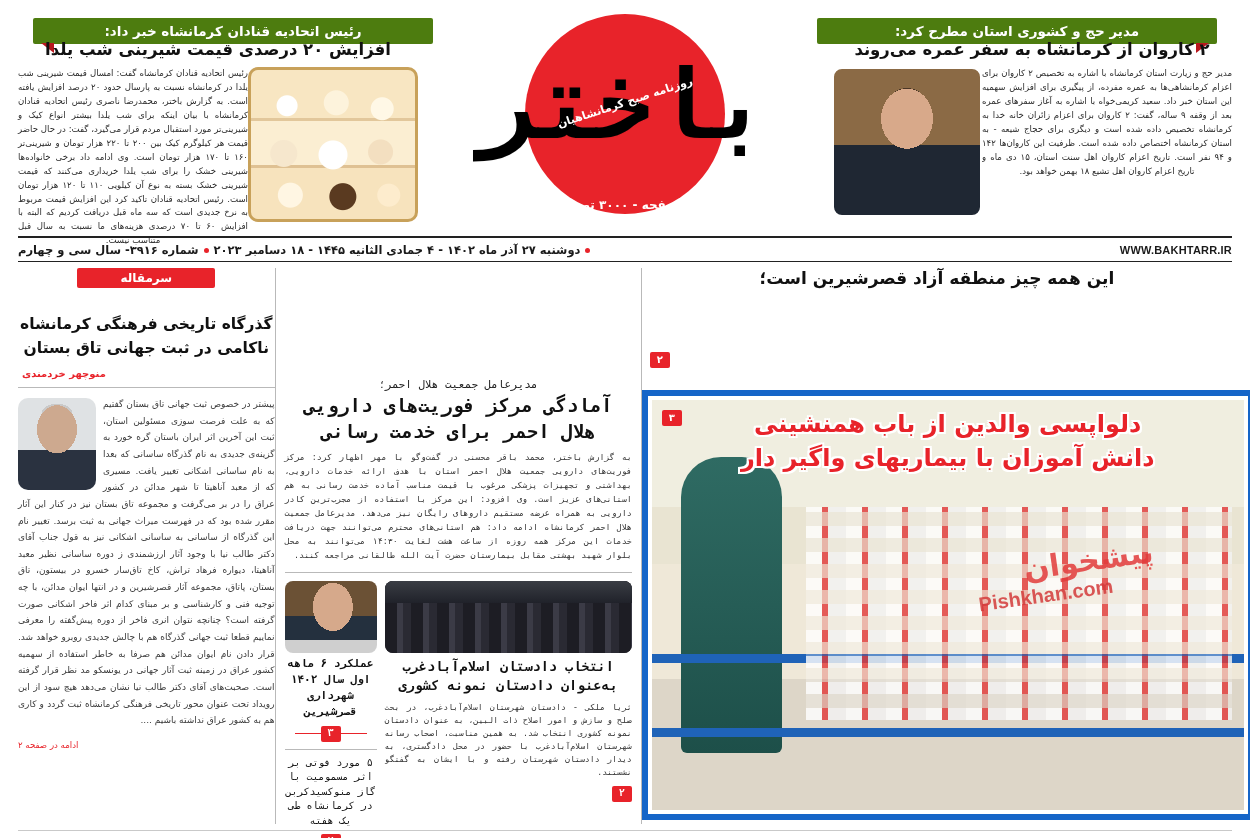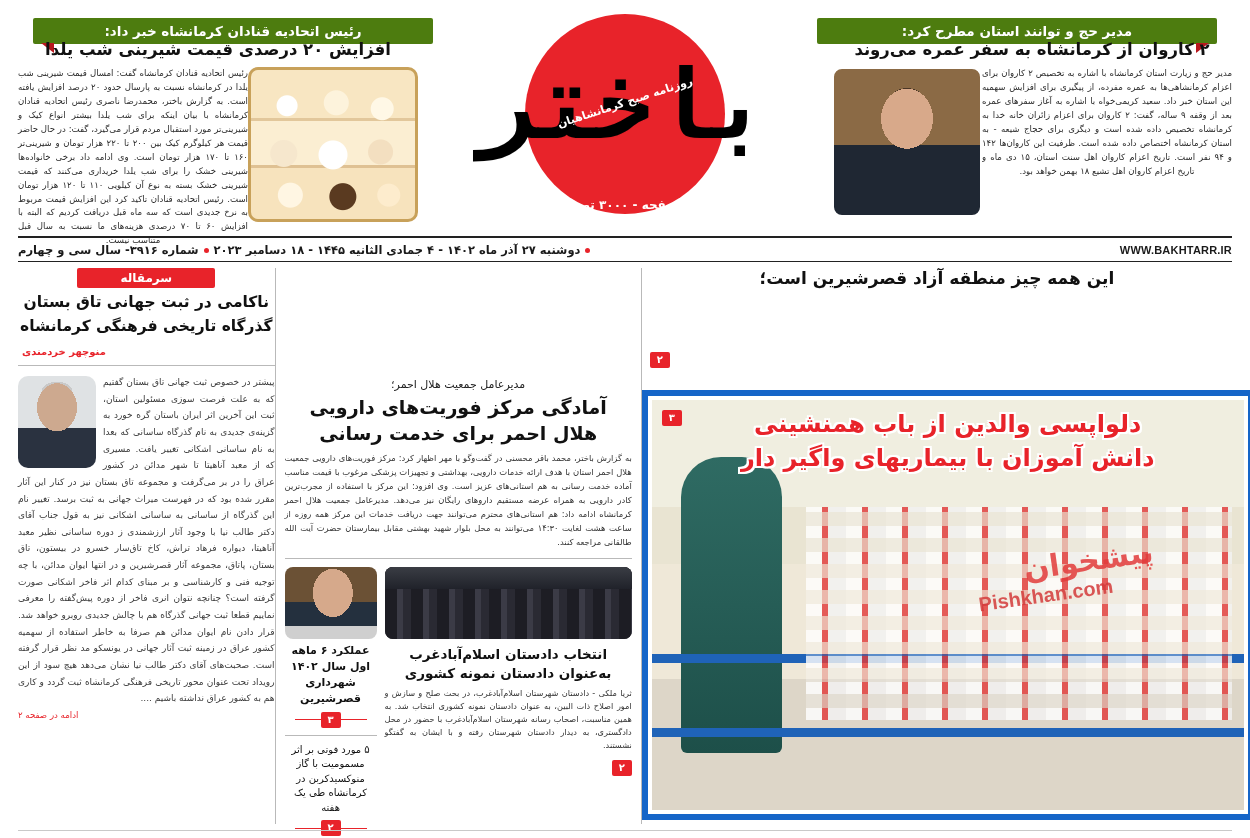--- a/index.html
+++ b/index.html
@@ -143,21 +143,21 @@
     border-top:2px solid #222; border-bottom:1px solid #222;
     display:flex; align-items:center; justify-content:space-between;
     font-size:11.5px; font-weight:bold; color:#1a1a1a;
   }
   .datebar .url{ font-family:"Liberation Sans",sans-serif; letter-spacing:.2px; font-size:11px;}
   .dot{ display:inline-block;width:5px;height:5px;border-radius:50%;background:#e8232a;margin:0 5px;vertical-align:middle;}
 
   
   .main { position:absolute; left:18px; top:268px; width:1214px; height:556px; display:flex; gap:0; }
   .col-left  { width:612px; position:relative; }
-  .col-mid   { width:380px; position:relative; padding:0 10px; }
+  .col-mid   { width:380px; position:relative; padding:0 10px;font-family:Liberation Mono, monospace; }
   .col-right { width:266px; position:relative; }
 
   .vline{ position:absolute; top:0; bottom:0; width:1px; background:#b9b9b9; }
 
   
   .lead-kicker{
     text-align:center; font-size:17px; font-weight:bold; color:#111;
     margin-bottom:16px;
   }
   .lead-head{
@@ -203,43 +203,43 @@
   .mid-split .right-part{ width:92px; flex:none; text-align:center; }
   .small-head{ font-size:13.5px; font-weight:bold; line-height:1.4; text-align:center; color:#111;}
   .tiny-head{ font-size:11px; font-weight:bold; line-height:1.45; text-align:center; color:#111;}
   .tiny-body{ font-size:8.2px; line-height:1.6; color:#333; text-align:justify; }
   .rule-badge{ display:flex; align-items:center; justify-content:center; gap:0; margin-top:5px;}
   .rule-badge .ln{ height:1px; background:#e8232a; width:26px;}
 
   
   .sermaghale{
     background:#e8232a; color:#fff; text-align:center; font-weight:bold;
-    font-size:12px; padding:3px 0; width:138px; margin:0 auto 2px auto; border-radius:2px;
+    font-size:12px; padding:3px 0; width:138px; margin:0 auto 24px auto; border-radius:2px;
   }
   .edit-head{ text-align:center; font-size:15.5px; font-weight:bold; line-height:1.55; color:#111;}
   .edit-author{ text-align:left; font-size:10px; font-weight:bold; color:#e8232a; margin:8px 4px 1px 4px;}
   .edit-body{ font-size:9px; line-height:1.85; color:#3a3a3a; text-align:justify; }
-  .edit-cont{ font-size:8.6px; color:#e8232a; text-align:left; margin-top:3px;}
+  .edit-cont{ font-size:8.6px; color:#e8232a; text-align:left; margin-top:11px;}
   .float-author{ float:left; margin:2px 7px 4px 0; }
 
   .bottom-rule{ position:absolute; left:18px; right:18px; top:830px; border-top:1px solid #c9c9c9;}
 </style>
 </head>
 <body>
 
 <div class="page">
 
   <div class="topband">
 
     <div class="ribbon left">
       <span>رئیس اتحادیه قنادان کرمانشاه خبر داد:</span>
     </div>
 
     <div class="ribbon right">
-      <span>مدیر حج و توانند استان مطرح کرد:</span>
+      <span>مدیر حج و کشوری استان مطرح کرد:</span>
     </div>
 
     <div class="masthead">
       <div class="logo-circle"></div>
       <div class="logo-word">باختر</div>
       <div class="logo-sub">روزنامه صبح کرمانشاهیان</div>
       <div class="logo-price">۴ صفحه - ۳۰۰۰ تومان</div>
     </div>
 
     <div class="top-art left">
@@ -337,22 +337,22 @@
           </div>
         </div>
       </div>
 
     </div>
 
     <div class="col-right">
       <div class="sermaghale">سرمقاله</div>
 
       <div class="edit-head">
+        <div>گذرگاه تاریخی فرهنگی کرمانشاه</div>
         <div>ناکامی در ثبت جهانی تاق بستان</div>
-        <div>گذرگاه تاریخی فرهنگی کرمانشاه</div>
       </div>
 
       <div class="edit-author">منوچهر خردمندی</div>
 
       <hr class="hr">
 
       <div class="edit-body">
         <span class="ph float-author">
           <span class="photo-author" style="display:block;"></span>
         </span>

